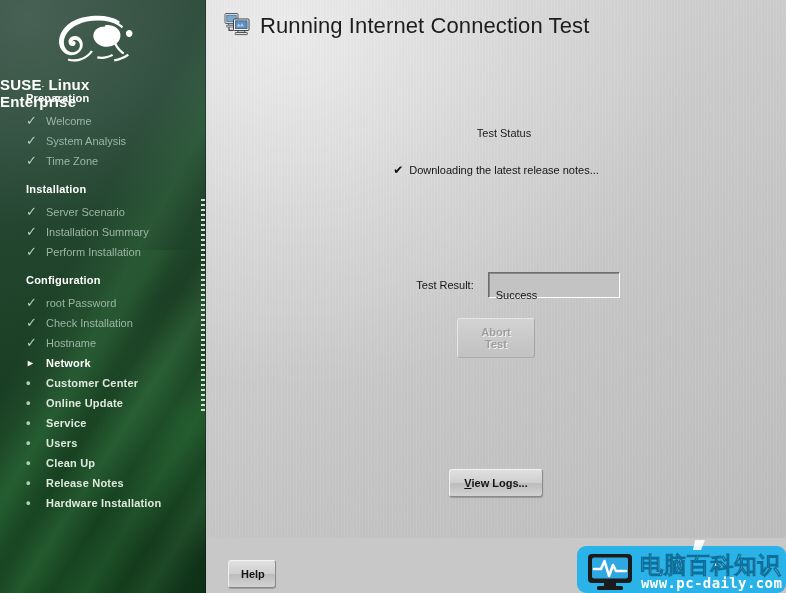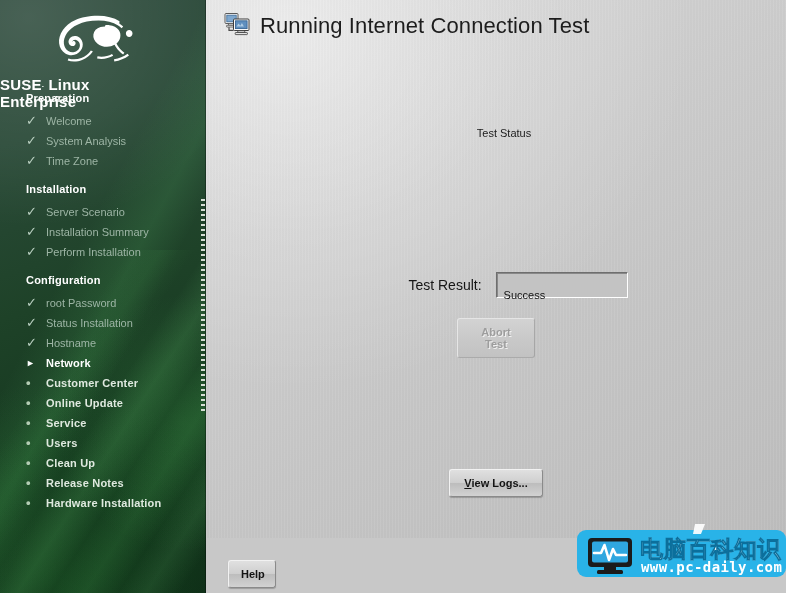--- a/index.html
+++ b/index.html
@@ -199,21 +199,21 @@
   .result-row {
     position: absolute;
     left: 0; right: 0; top: 272px;
     display: flex;
     align-items: center;
     justify-content: center;
     gap: 14px;
     z-index: 4;
   }
   .result-label {
-    font-size: 14px;
+    font-size: 11px;
     color: #161616;
     margin-left: 44px;
   }
   .result-field {
     width: 132px;
     height: 23px;
     line-height: 21px;
     padding: 12px 7px;
     font-size: 11px;
     color: #111111;
@@ -271,21 +271,21 @@
     left: 22px;
     top: 560px;
     width: 48px;
     z-index: 4;
   }
 
   
   #watermark {
     position: absolute;
     left: 577px;
-    top: 524px;
+    top: 540px;
     width: 209px;
     height: 53px;
     z-index: 10;
   }
 </style>
 </head>
 <body>
 
 <div id="app">
 
@@ -343,21 +343,21 @@
         <span class="lbl">Perform Installation</span>
       </div>
 
       <div class="nav-head second">Configuration</div>
       <div class="nav-item done">
         <span class="mark">✓</span>
         <span class="lbl">root Password</span>
       </div>
       <div class="nav-item done">
         <span class="mark">✓</span>
-        <span class="lbl">Status Installation</span>
+        <span class="lbl">Check Installation</span>
       </div>
       <div class="nav-item done">
         <span class="mark">✓</span>
         <span class="lbl">Hostname</span>
       </div>
       <div class="nav-item current">
         <span class="mark">►</span>
         <span class="lbl">Network</span>
       </div>
       <div class="nav-item todo">
@@ -410,20 +410,23 @@
           <rect x="11.2" y="20.5" width="12.2" height="2.1" rx="0.6" fill="#e3e3e3" stroke="#3c3c3c" stroke-width="0.8"></rect>
 
           <path d="M5 15.2 v3.2 h4.5" fill="none" stroke="#4a4a4a" stroke-width="1.2"></path>
         </svg>
       </span>
       <span class="title-text">Running Internet Connection Test</span>
     </div>
 
     <div class="status-label">Test Status</div>
 
+    <div class="status-line">
+      <span class="tick">✔</span><span>Downloading the latest release notes...</span>
+    </div>
 
     <div class="result-row">
       <span class="result-label">Test Result:</span>
       <div class="result-field">Success</div>
     </div>
 
     <button class="btn btn-abort">Abort Test</button>
 
     <button class="btn btn-viewlogs"><span class="mnem">V</span><span>iew Logs...</span></button>
 

